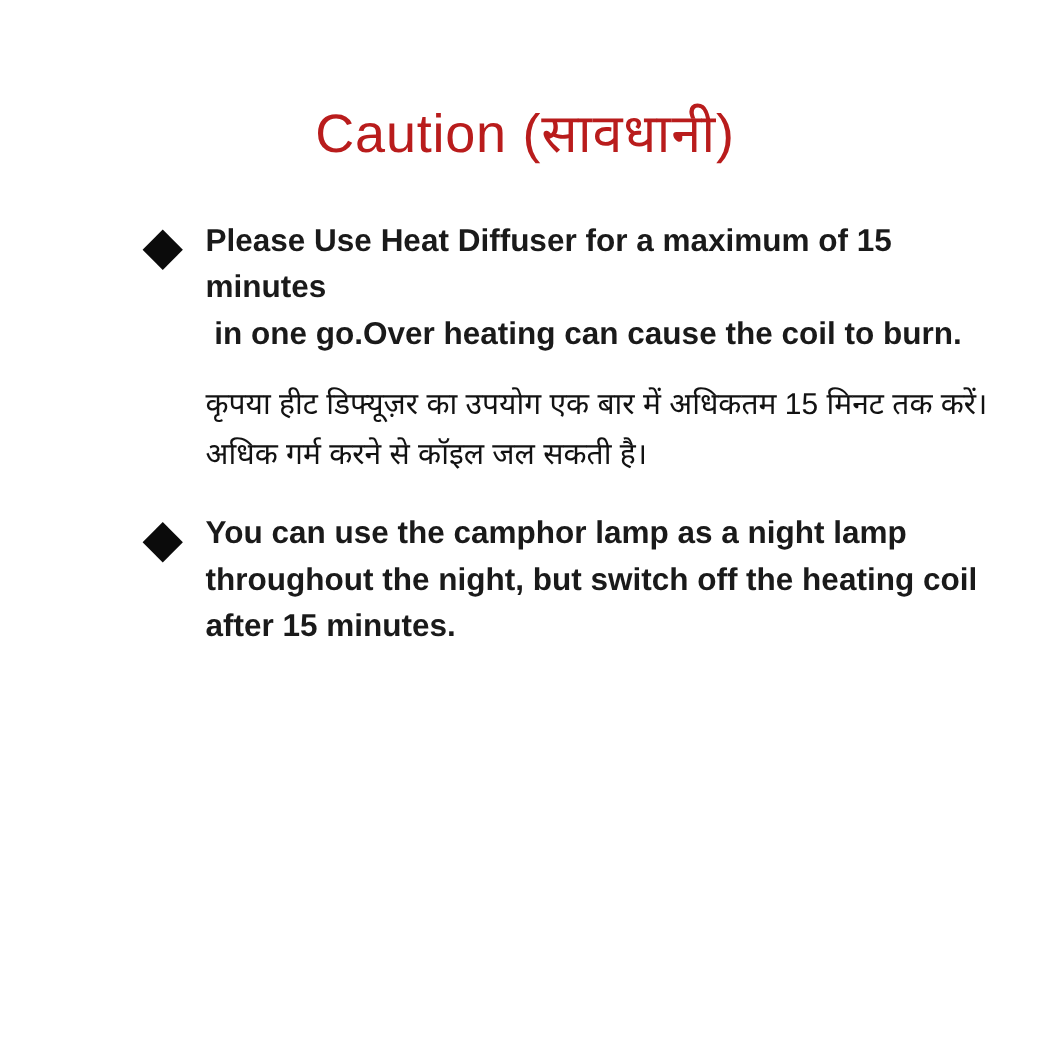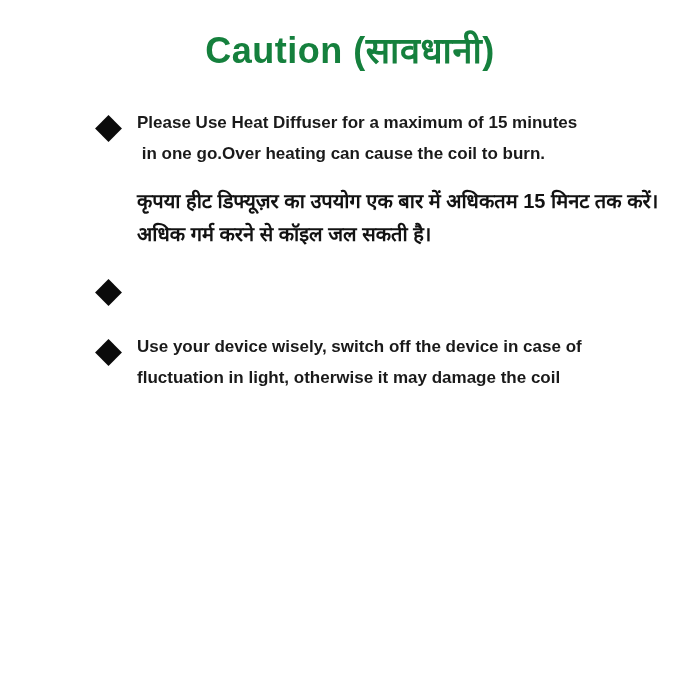--- a/index.html
+++ b/index.html
@@ -12,28 +12,28 @@
     width: 700px;
     height: 700px;
     background: #ffffff;
     overflow: hidden;
     font-family: "Liberation Sans", "DejaVu Sans", sans-serif;
     color: #161616;
     box-sizing: border-box;
   }
   .title {
     margin: 0;
-    padding-top: 27px;
+    padding-top: 65px;
     height: 48px;
     line-height: 48px;
     text-align: center;
     font-size: 36px;
-    font-weight: 700;
+    font-weight: 400;
     letter-spacing: 0.5px;
-    color: #15803d;
+    color: #b91c1c;
   }
   .content {
     margin-left: 95px;
     margin-right: 22px;
     padding-top: 12px;
   }
   .item {
     margin-top: 20px;
   }
   .en-row {
@@ -50,31 +50,31 @@
     position: absolute;
     left: 4px;
     top: 12px;
     width: 19px;
     height: 19px;
     background: #0b0b0b;
     transform: rotate(45deg);
   }
   .en-text {
     margin: 0;
-    font-size: 17px;
+    font-size: 21px;
     line-height: 31px;
     font-weight: 700;
     color: #1a1a1a;
     white-space: pre-wrap;
   }
   .hi-text {
     margin: 16px 0 0 42px;
     font-size: 20px;
     line-height: 33px;
-    font-weight: 700;
+    font-weight: 400;
     color: #121212;
     white-space: pre-wrap;
   }
 </style>
 </head>
 <body>
 
 <div class="page">
 
   <h1 class="title">Caution (सावधानी)</h1>
@@ -91,27 +91,23 @@
       </div>
       <p class="hi-text">कृपया हीट डिफ्यूज़र का उपयोग एक बार में अधिकतम 15 मिनट तक करें।
 अधिक गर्म करने से कॉइल जल सकती है।</p>
     </section>
 
     <section class="item">
       <div class="en-row">
         <div class="bullet-slot">
           <span class="diamond"></span>
         </div>
+        <p class="en-text">You can use the camphor lamp as a night lamp
+throughout the night, but switch off the heating coil
+after 15 minutes.</p>
       </div>
     </section>
 
     <section class="item">
-      <div class="en-row">
-        <div class="bullet-slot">
-          <span class="diamond"></span>
-        </div>
-        <p class="en-text">Use your device wisely, switch off the device in case of
-fluctuation in light, otherwise it may damage the coil</p>
-      </div>
     </section>
 
   </div>
 </div>
 
 </body></html>

